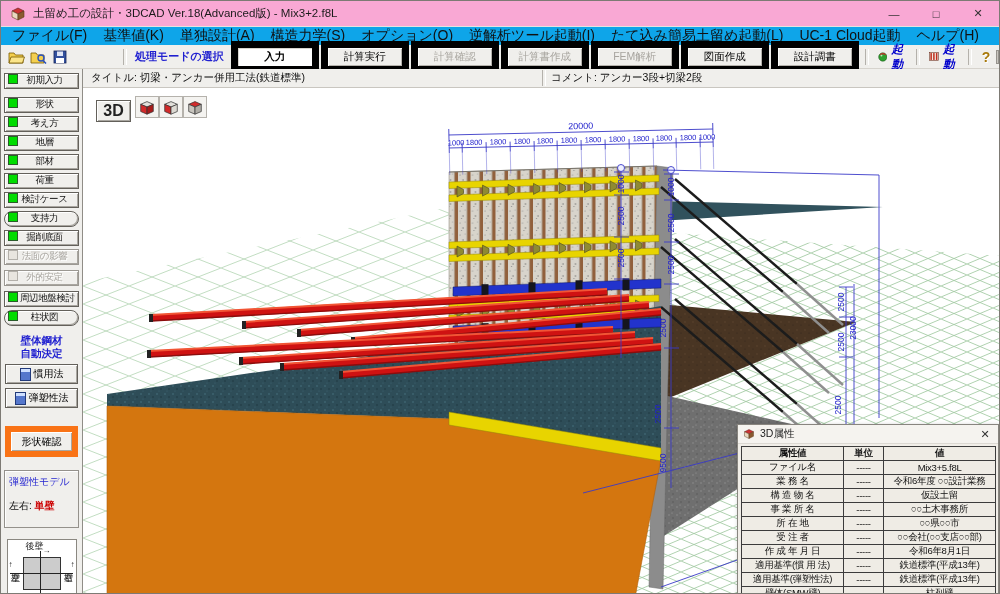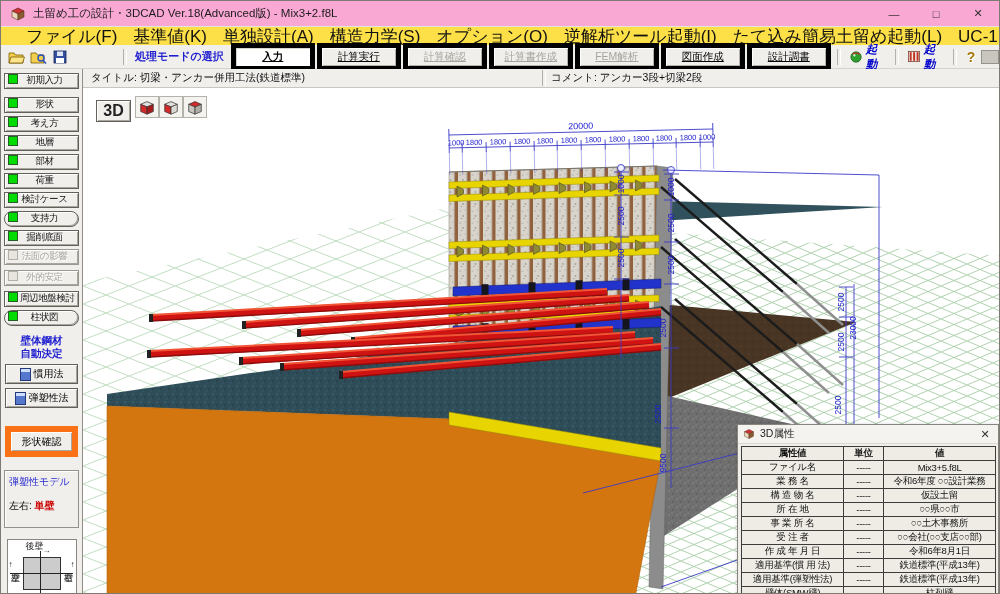--- a/index.html
+++ b/index.html
@@ -7,32 +7,32 @@
   .window{position:relative;width:1000px;height:594px;background:#f0efec;border:1px solid #7d7a74;box-sizing:border-box;overflow:hidden;}
 
   
   .titlebar{height:25px;background:#f9a8d4;display:flex;align-items:center;border-bottom:1px solid #e5e3df;}
   .app-icon{width:16px;height:16px;margin:0 7px 0 9px;flex:none;}
   .title-text{font-size:11.5px;color:#1b1b1b;}
   .win-controls{margin-left:auto;display:flex;height:100%;}
   .wc{width:42px;display:flex;align-items:center;justify-content:center;font-size:11px;color:#333;}
 
   
-  .menubar{height:18px;display:flex;align-items:center;background:#fde047;font-size:17px;padding-left:17px;}
+  .menubar{height:18px;display:flex;align-items:center;background:#0ea5e9;font-size:14px;padding-left:3px;}
   .menu-item{padding:0 8px;white-space:nowrap;color:#111;}
 
   
   .toolbar{height:23px;display:flex;align-items:center;background:#f0efec;border-bottom:1px solid #d6d3cd;padding-left:4px;}
   .tb-iconbtn{width:22px;height:18px;display:flex;align-items:center;justify-content:center;flex:none;}
   .spacer50{width:48px;flex:none;}
   .sep{width:2px;height:16px;border-left:1px solid #b4b1ab;border-right:1px solid #fff;margin:0 4px;flex:none;}
   .mode-label{color:#1f1fd0;font-weight:bold;font-size:11px;margin:0 7px 0 4px;white-space:nowrap;}
   .tbtn{min-width:62px;height:18px;padding:0 6px;display:flex;align-items:center;justify-content:center;
-        background:#f0efec;border:5px solid #000000;box-shadow:inset 1px 1px 0 #fff,inset -1px -1px 0 #b5b2ac;
-        font-size:10.5px;white-space:nowrap;margin-right:2px;cursor:pointer;text-decoration:underline;}
+        background:#f0efec;border:7px solid #000000;box-shadow:inset 1px 1px 0 #fff,inset -1px -1px 0 #b5b2ac;
+        font-size:10.5px;white-space:nowrap;margin-right:2px;cursor:pointer;}
   .tbtn.active{background:#ffffff;font-weight:bold;box-shadow:inset 1px 1px 0 #d8d5cf;}
   .tbtn.disabled{color:#a7a49e;}
   .launch{display:flex;align-items:center;gap:4px;padding:0 5px;height:18px;cursor:pointer;}
   .launch-label{color:#0000cc;font-weight:bold;font-style:italic;font-size:11.5px;}
   .help-glyph{color:#a8790a;font-weight:bold;font-size:14px;text-shadow:1px 1px 0 #fff;padding:0 6px;}
   .gray-box{width:18px;height:12px;background:#c9c6c0;border:1px solid #96938d;}
 
   
   .main{display:flex;height:527px;}
   .sidebar{width:82px;background:#f0efec;border-right:1px solid #908d87;padding-top:4px;box-sizing:border-box;flex:none;}
@@ -596,28 +596,28 @@
                   <td>業 務 名</td>
                   <td>-----</td>
                   <td>令和6年度 ○○設計業務</td>
                 </tr>
             <tr>
                   <td>構 造 物 名</td>
                   <td>-----</td>
                   <td>仮設土留</td>
                 </tr>
             <tr>
+                  <td>事 業 所 名</td>
+                  <td>-----</td>
+                  <td>○○土木事務所</td>
+                </tr>
+            <tr>
                   <td>所 在 地</td>
                   <td>-----</td>
                   <td>○○県○○市</td>
-                </tr>
-            <tr>
-                  <td>事 業 所 名</td>
-                  <td>-----</td>
-                  <td>○○土木事務所</td>
                 </tr>
             <tr>
                   <td>受 注 者</td>
                   <td>-----</td>
                   <td>○○会社(○○支店○○部)</td>
                 </tr>
             <tr>
                   <td>作 成 年 月 日</td>
                   <td>-----</td>
                   <td>令和6年8月1日</td>

